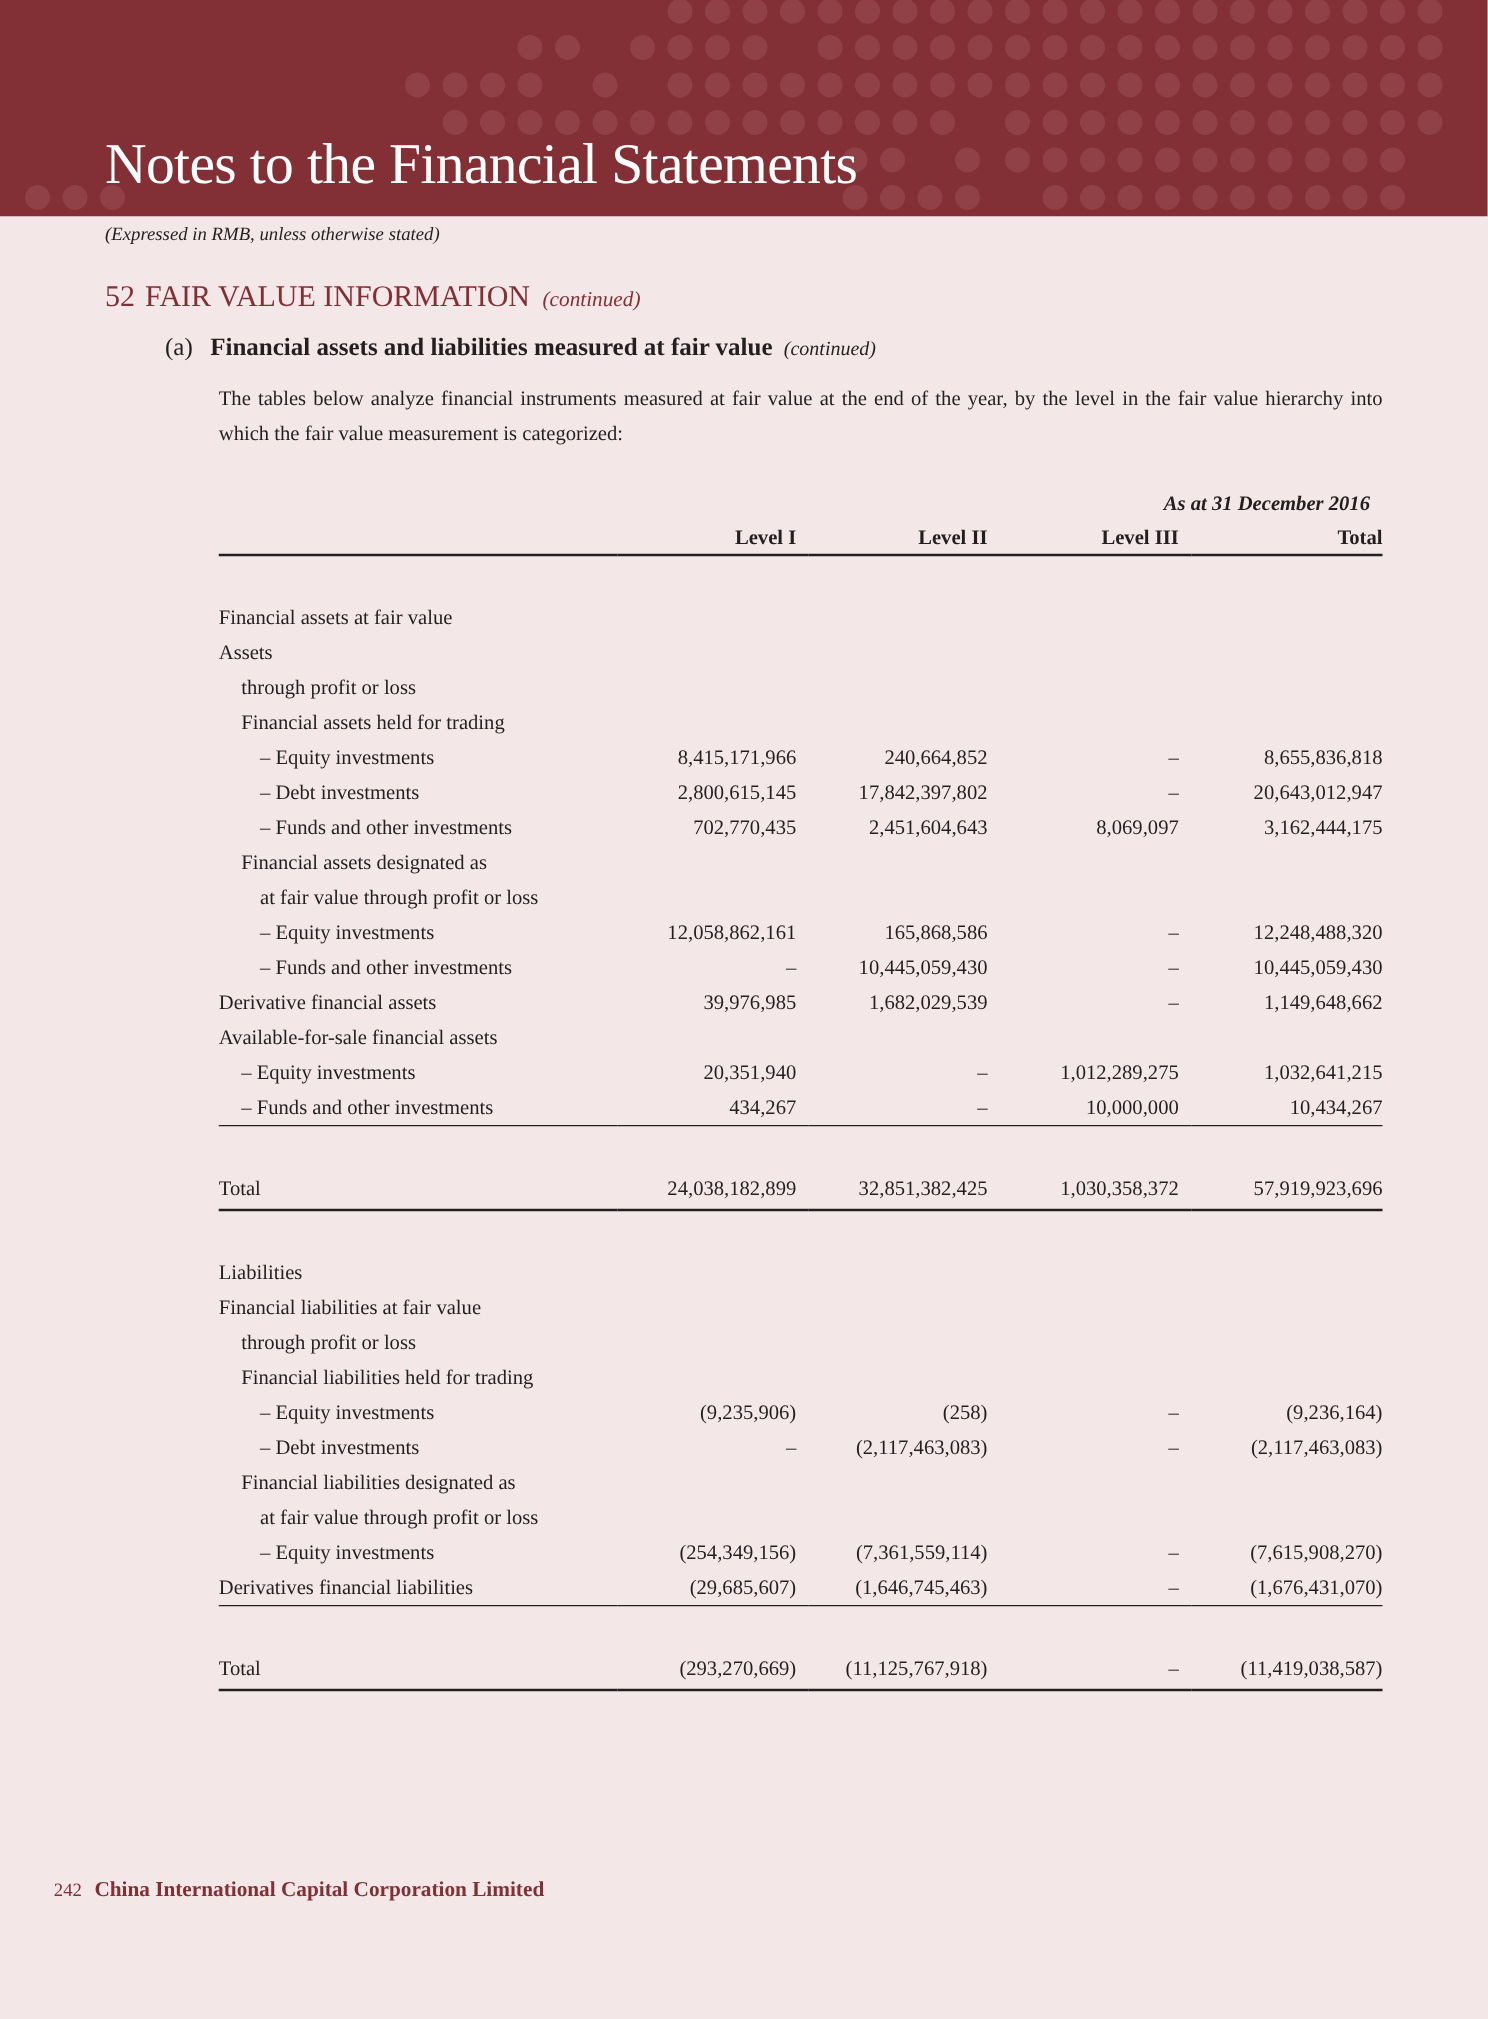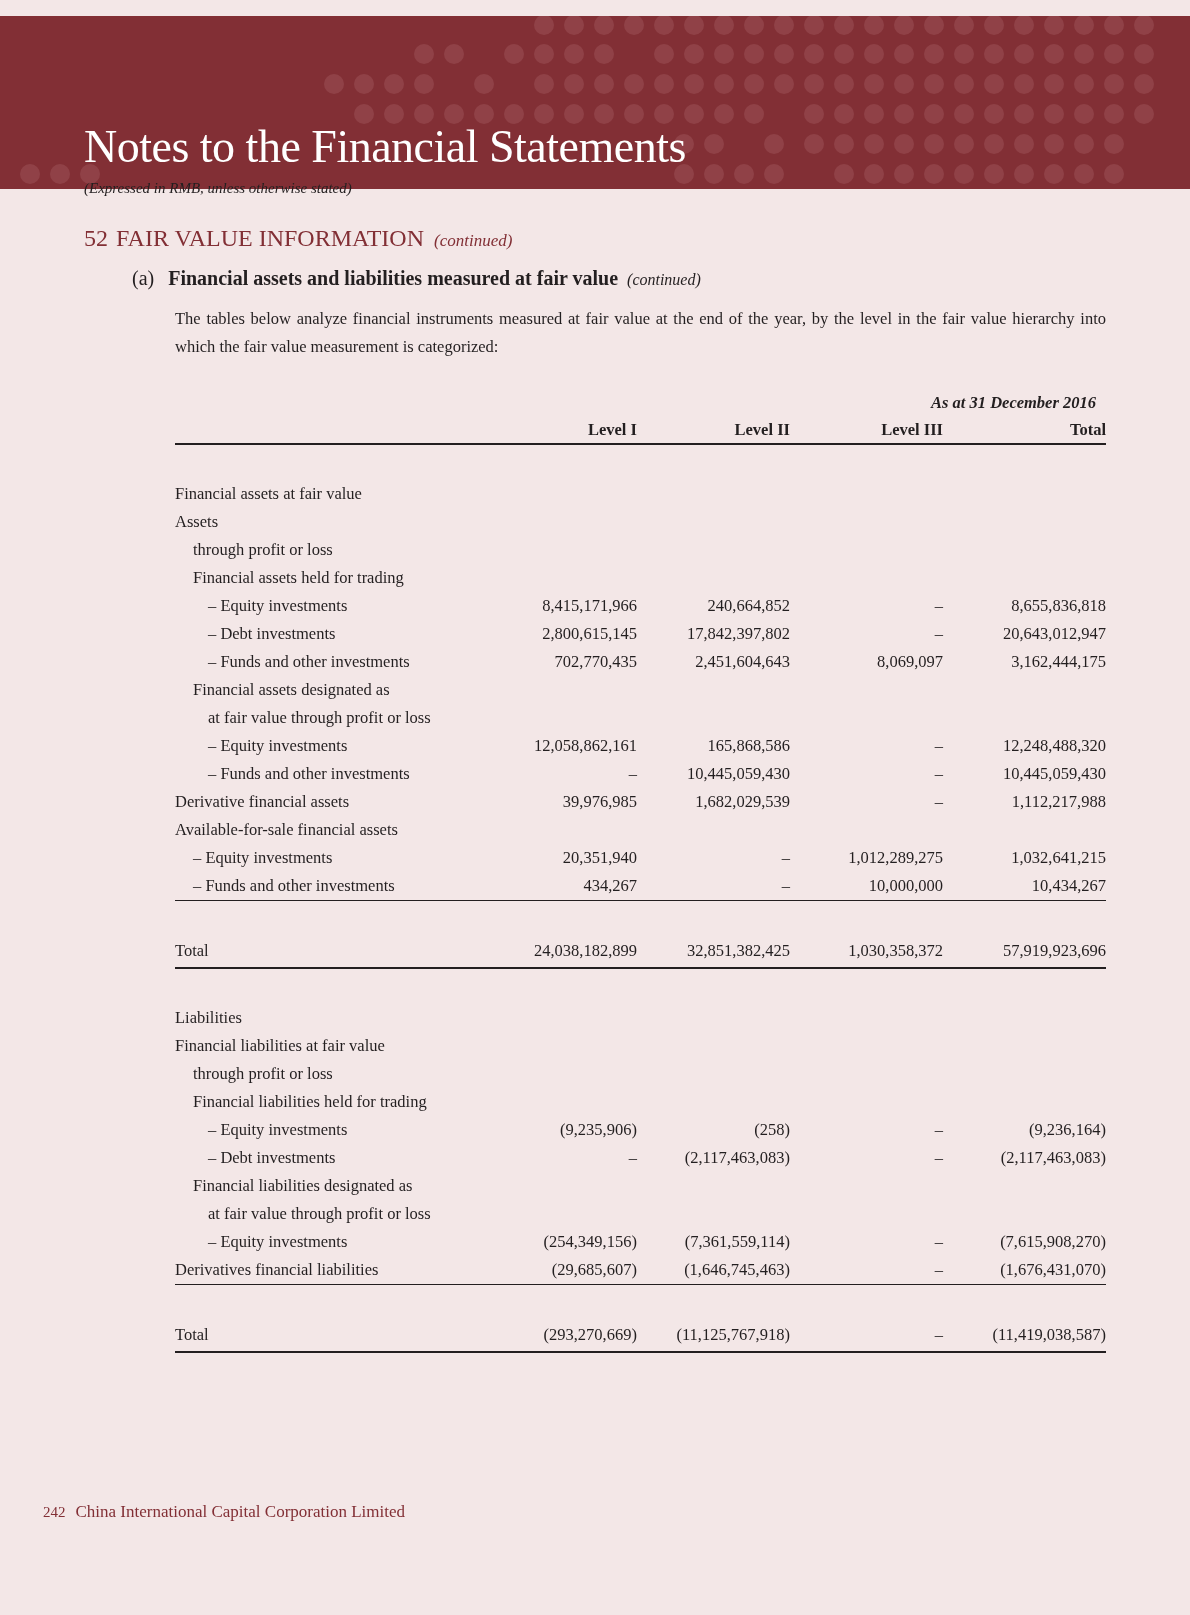--- a/index.html
+++ b/index.html
@@ -5,21 +5,21 @@
   * { box-sizing: border-box; margin: 0; padding: 0; }
   html, body { width: 1190px; height: 1615px; }
   body {
     background: #f3e7e7;
     font-family: "Liberation Serif", "DejaVu Serif", serif;
     color: #231f20;
     position: relative;
     overflow: hidden;
   }
   .banner {
-    position: absolute; left: 0; top: 16px; width: 1190px; height: 173px;
+    position: absolute; left: 0; top: 0; width: 1190px; height: 173px;
     background: #822f35; overflow: hidden;
   }
   .banner svg.dots { position: absolute; left: 0; top: 0; }
   .banner-title {
     position: absolute; left: 84px; top: 104px;
     font-size: 46px; color: #ffffff; letter-spacing: -0.5px;
     font-family: "Liberation Serif", serif;
   }
   .expressed {
     position: absolute; left: 84px; top: 180px;
@@ -57,21 +57,21 @@
   .ind1 { padding-left: 18px !important; }
   .ind2 { padding-left: 33px !important; }
   table.fv tr.rule-thin td { border-bottom: 1px solid #231f20; }
   table.fv tr.total td { height: 34px; }
   table.fv tr.rule-thick td { border-bottom: 2px solid #231f20; }
   .footer {
     position: absolute; left: 43px; top: 1502px;
     font-size: 17px; color: #822f35;
   }
   .footer .pg { font-size: 15px; margin-right: 10px; }
-  .footer .co { font-weight: normal; text-align: right; }
+  .footer .co { font-weight: bold; text-align: right; }
 </style>
 </head>
 <body>
 
 <div class="banner">
   <svg class="dots" width="1190" height="173">
       <circle cx="544" cy="9" r="10" fill="#9a4f54" fill-opacity="0.6"></circle>
       <circle cx="574" cy="9" r="10" fill="#9a4f54" fill-opacity="0.6"></circle>
       <circle cx="604" cy="9" r="10" fill="#9a4f54" fill-opacity="0.6"></circle>
       <circle cx="634" cy="9" r="10" fill="#9a4f54" fill-opacity="0.6"></circle>
@@ -311,21 +311,21 @@
         <td class="n">–</td>
         <td class="n">10,445,059,430</td>
         <td class="n">–</td>
         <td class="n last">10,445,059,430</td>
       </tr>
       <tr>
         <td class="lbl">Derivative financial assets</td>
         <td class="n">39,976,985</td>
         <td class="n">1,682,029,539</td>
         <td class="n">–</td>
-        <td class="n last">1,112,217,988</td>
+        <td class="n last">1,149,648,662</td>
       </tr>
       <tr>
         <td class="lbl">Available-for-sale financial assets</td>
         <td class="n"></td>
         <td class="n"></td>
         <td class="n"></td>
         <td class="n last"></td>
       </tr>
       <tr>
         <td class="lbl ind1">– Equity investments</td>

